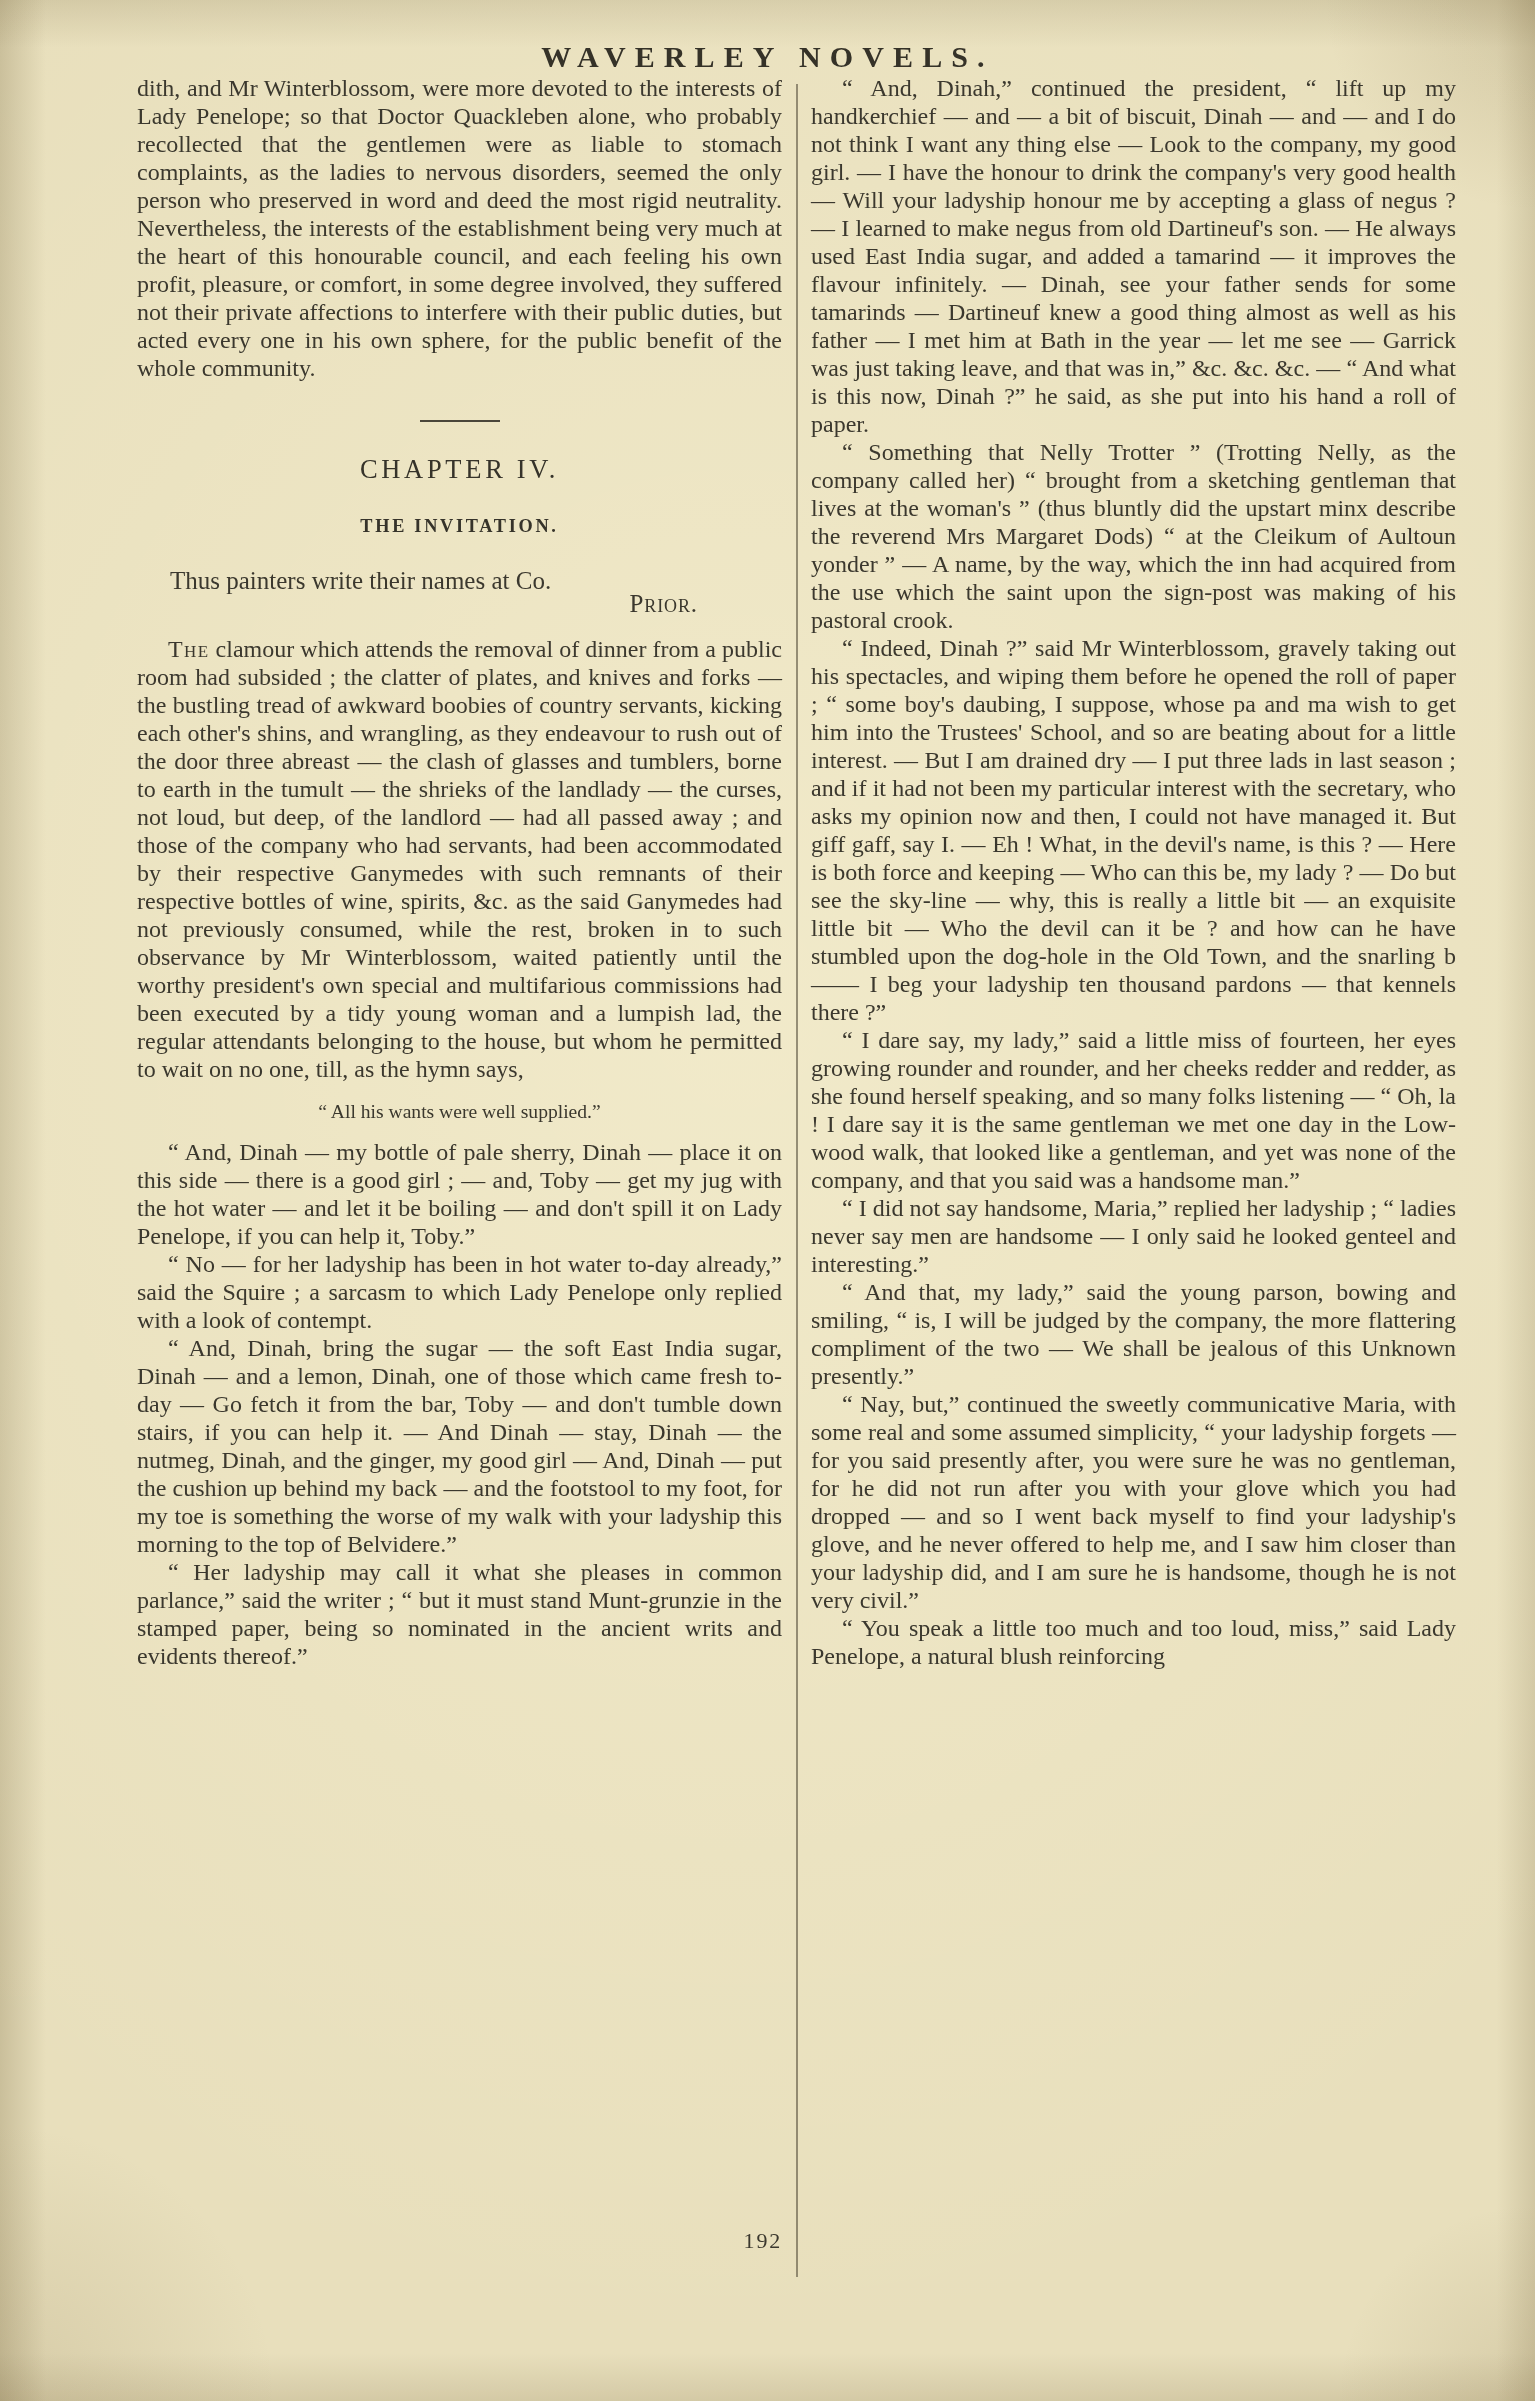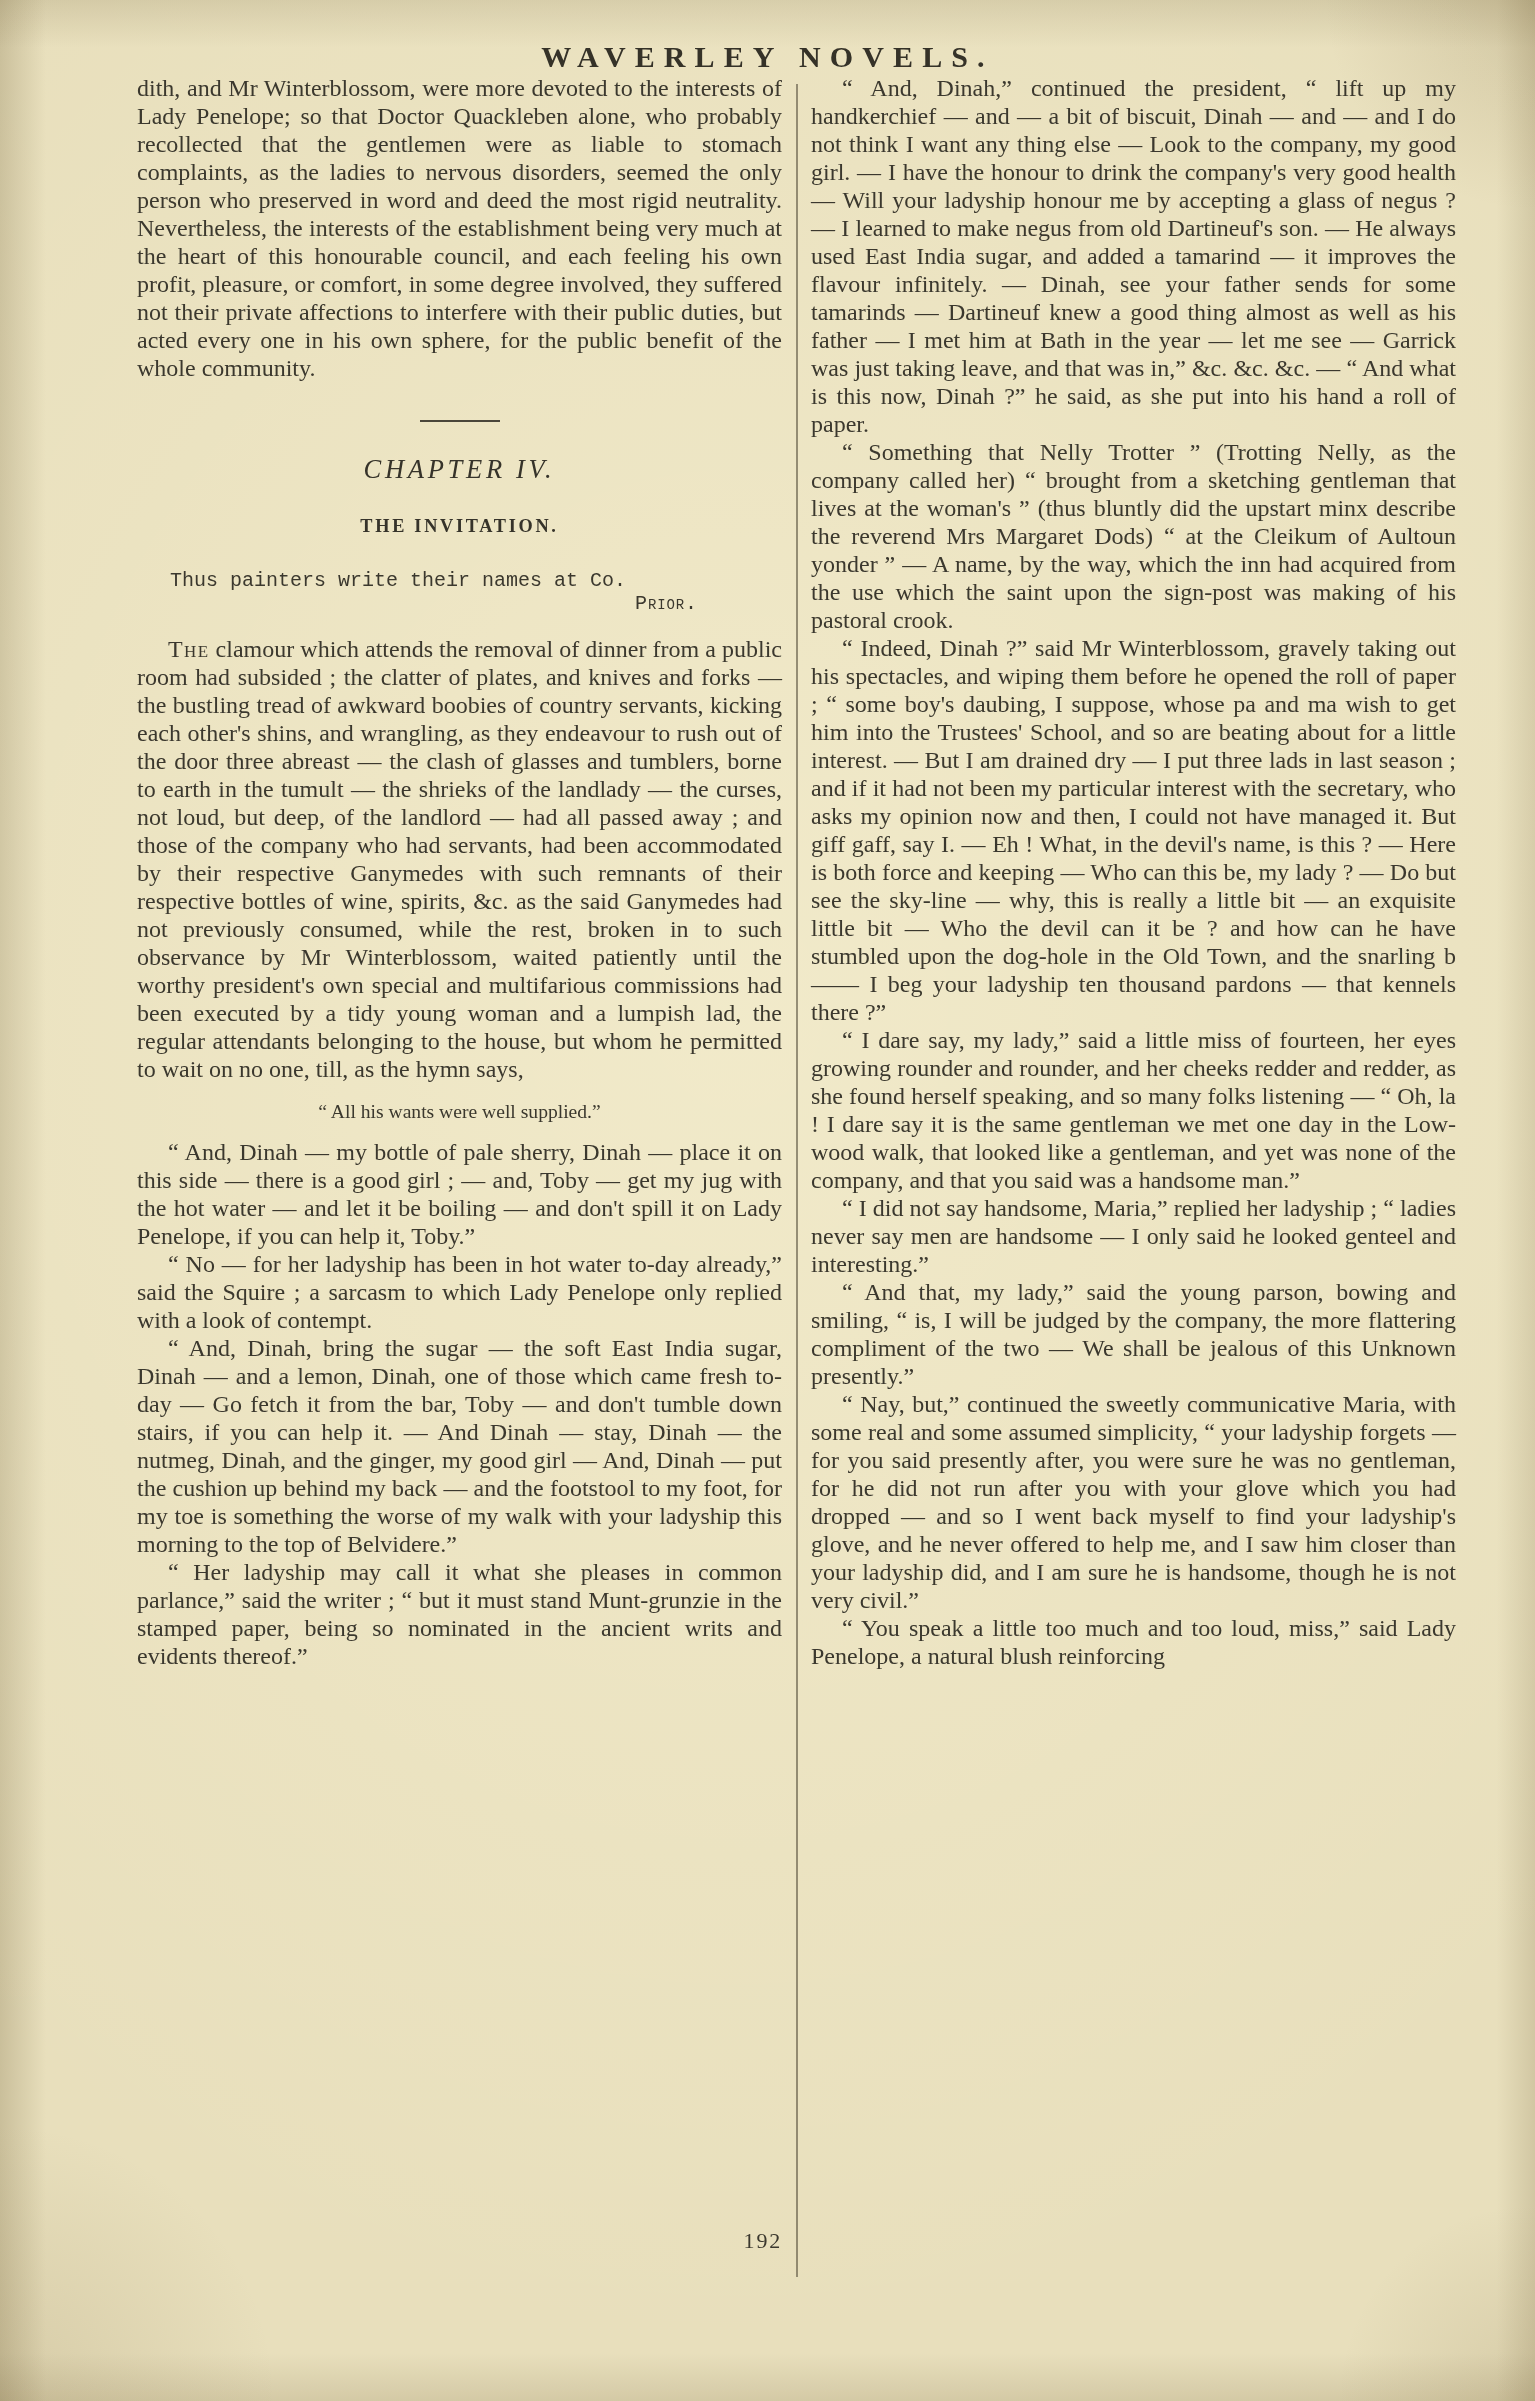--- a/index.html
+++ b/index.html
@@ -57,31 +57,30 @@
     border-top: 2.7px solid #4a463a;
     margin: 38px auto 33px auto;
   }
   .chapter-title {
     margin: 0;
     text-align: center;
     font-size: 26.5px;
     font-weight: normal;
     letter-spacing: 3.7px;
     color: #36332a;
-    font-style: italic;
   }
   .chapter-subtitle {
     margin: 29px 0 0 0;
     text-align: center;
     font-size: 18.3px;
     font-weight: bold;
     letter-spacing: 2.7px;
     color: #36332a;
   }
-  .epigraph { margin: 29px 0 20px 0; font-size: 20px; line-height: 23px; text-align: left; font-family: Liberation Mono, monospace; }
+  .epigraph { margin: 29px 0 20px 0; font-size: 25px; line-height: 23px; text-align: left; }
   .epigraph-line { padding-left: 33px; }
   .epigraph-attr {
     text-align: right;
     padding-right: 84px;
     font-variant: small-caps;
     letter-spacing: 0.9px;
   }
   .lead-word { font-variant: small-caps; letter-spacing: 1.4px; }
   .hymn-quote {
     text-align: center;

